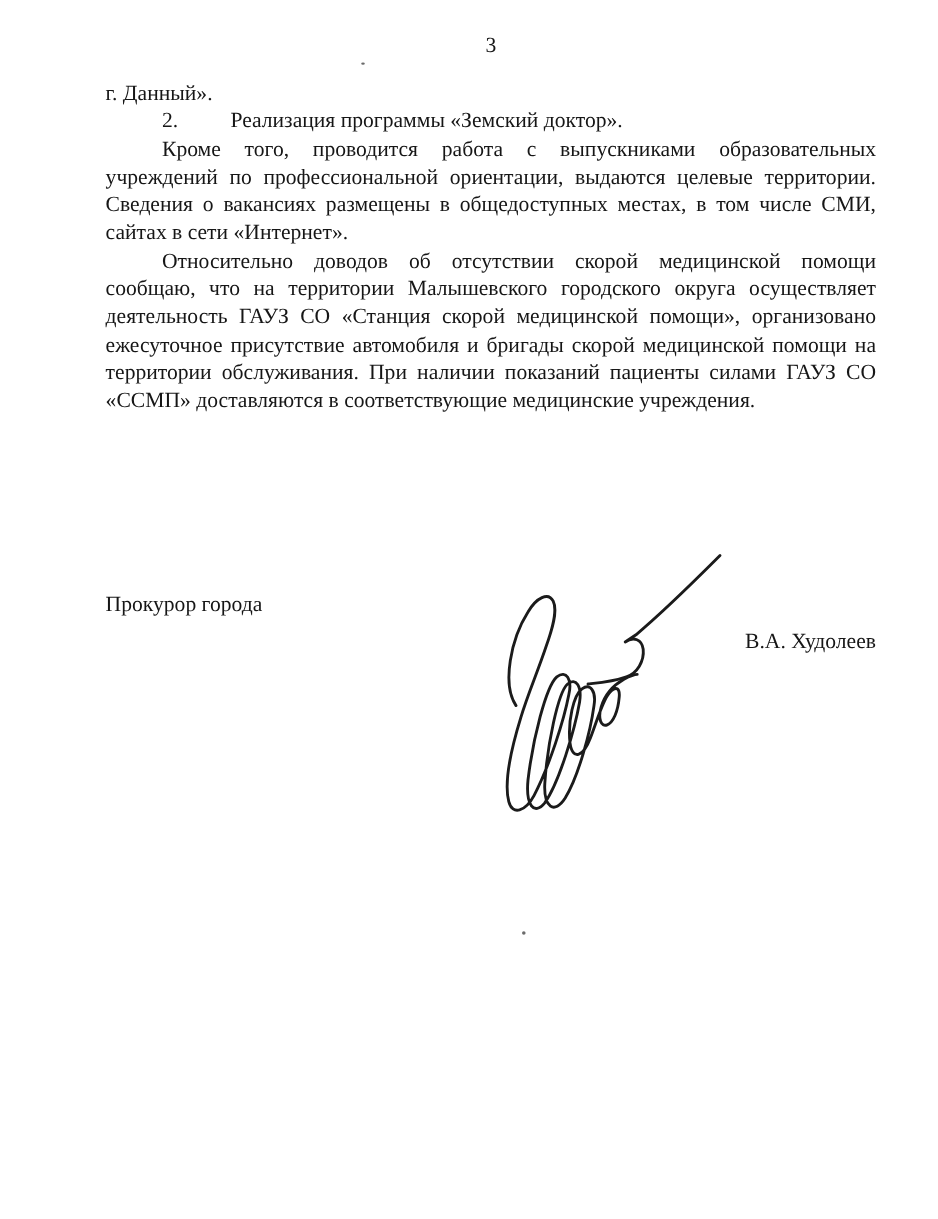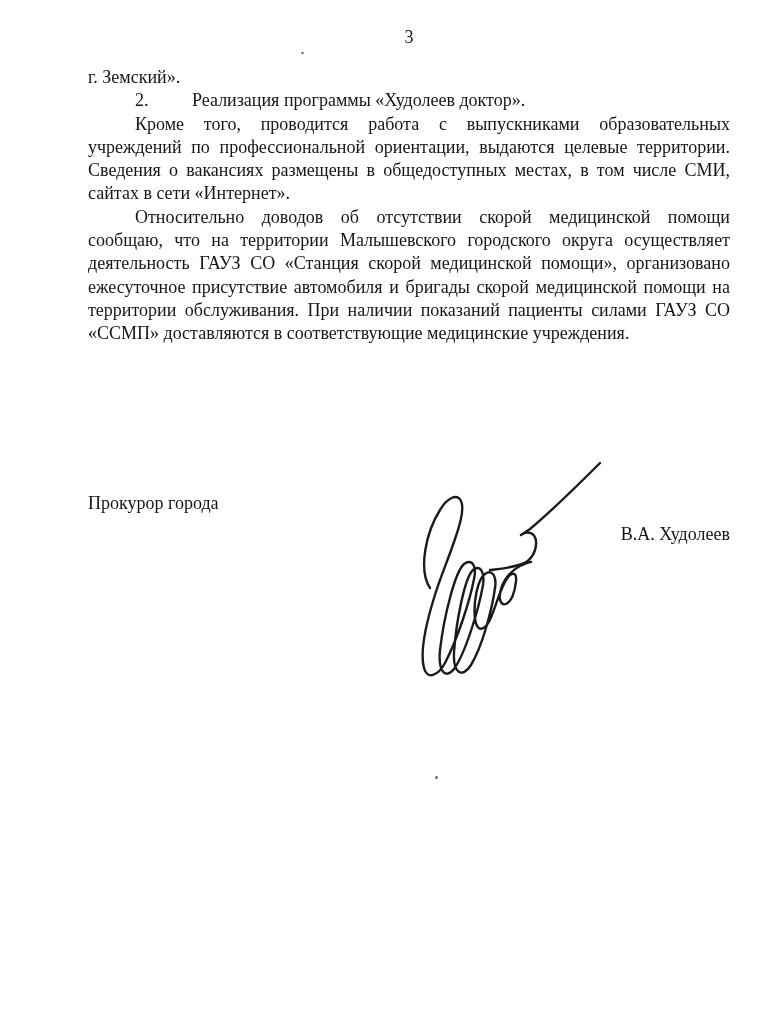--- a/index.html
+++ b/index.html
@@ -80,22 +80,22 @@
 </head>
 <body>
 
 <div class="page">
 
   <div class="page-number">3</div>
 
   <span class="artifact-dot dot-1"></span>
 
   <div class="body-text">
-    <p class="para no-indent">г. Земский».</p>
-    <p class="para"><span class="list-num">2.</span><span>Реализация программы «Худолеев доктор».</span></p>
+    <p class="para no-indent">г. Данный».</p>
+    <p class="para"><span class="list-num">2.</span><span>Реализация программы «Земский доктор».</span></p>
     <p class="para">Кроме того, проводится работа с выпускниками образовательных учреждений по профессиональной ориентации, выдаются целевые территории. Сведения о вакансиях размещены в общедоступных местах, в том числе СМИ, сайтах в сети «Интернет».</p>
     <p class="para">Относительно доводов об отсутствии скорой медицинской помощи сообщаю, что на территории Малышевского городского округа осуществляет деятельность ГАУЗ СО «Станция скорой медицинской помощи», организовано ежесуточное присутствие автомобиля и бригады скорой медицинской помощи на территории обслуживания. При наличии показаний пациенты силами ГАУЗ СО «ССМП» доставляются в соответствующие медицинские учреждения.</p>
   </div>
 
   <div class="sig-block">
     <p class="sig-pos-line1">Прокурор города</p>
     <div class="sig-name">В.А. Худолеев</div>
   </div>
 
   <svg class="signature-svg" viewBox="0 0 200 250" xmlns="http://www.w3.org/2000/svg">

